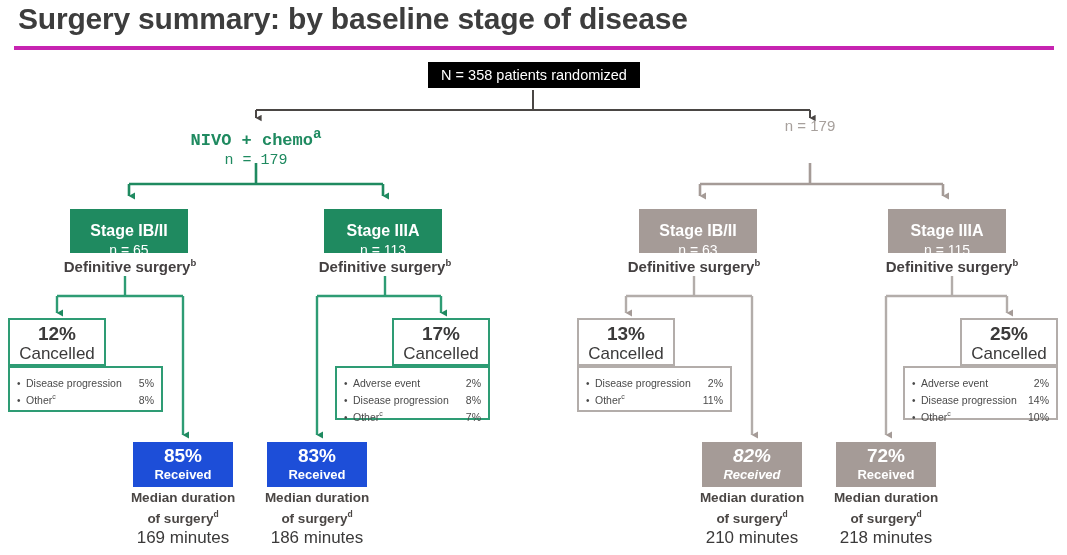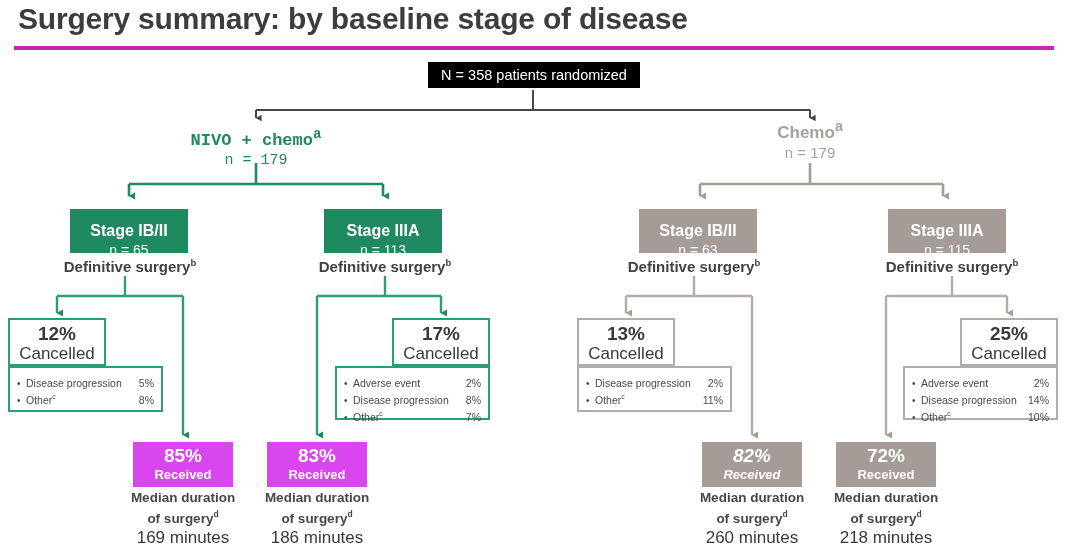--- a/index.html
+++ b/index.html
@@ -79,21 +79,21 @@
   }
   .reasons .bullet{width:9px;flex:0 0 9px;font-size:10px;color:#4a4a4a;}
   .reasons .rlab{flex:1 1 auto;}
   .reasons .rval{flex:0 0 auto;text-align:right;padding-left:6px;}
   .reasons sup{font-size:7px;}
 
   
   .recv{
     color:#ffffff;text-align:center;padding-top:2px;
   }
-  .recv.green{background:#d946ef;}
+  .recv.green{background:#1d4ed8;}
   .recv.gray{background:#a59b97;}
   .recv .r-pct{font-size:19px;font-weight:bold;line-height:23px;}
   .recv .r-lab{font-size:13px;font-weight:bold;line-height:16px;}
 
   
   .median{text-align:center;white-space:nowrap;}
   .median .m-l1{font-size:13.5px;font-weight:bold;color:#4a4644;line-height:16px;}
   .median .m-l2{font-size:13.5px;font-weight:bold;color:#4a4644;line-height:16px;}
   .median .m-l2 sup{font-size:8.5px;}
   .median .m-val{font-size:17px;font-weight:normal;color:#3b3a3a;line-height:22px;}
@@ -173,21 +173,20 @@
   </svg>
 
   <div class="node topbox" style="left:428px;top:62px;width:212px;">N = 358 patients randomized</div>
 
   <div class="node arm green" style="left:156px;top:124px;width:200px;font-family:Liberation Mono, monospace;">
     <div class="arm-name"><span>NIVO + chemo</span><sup>a</sup></div>
     <div class="arm-n">n = 179</div>
   </div>
 
   <div class="node arm gray" style="left:710px;top:116px;width:200px;">
-    <div class="arm-name"><span>Chemo</span><sup>a</sup></div>
     <div class="arm-n">n = 179</div>
   </div>
 
   <div class="node stage green" style="left:70px;top:209px;width:118px;height:44px;">
     <div class="st-name">Stage IB/II</div>
     <div class="st-n">n = 65</div>
   </div>
   <div class="node stage green" style="left:324px;top:209px;width:118px;height:44px;">
     <div class="st-name">Stage IIIA</div>
     <div class="st-n">n = 113</div>
@@ -307,21 +306,21 @@
     <div class="m-val">169 minutes</div>
   </div>
   <div class="node median" style="left:237px;top:490px;width:160px;">
     <div class="m-l1">Median duration</div>
     <div class="m-l2"><span>of surgery</span><sup>d</sup></div>
     <div class="m-val">186 minutes</div>
   </div>
   <div class="node median" style="left:672px;top:490px;width:160px;">
     <div class="m-l1">Median duration</div>
     <div class="m-l2"><span>of surgery</span><sup>d</sup></div>
-    <div class="m-val">260 minutes</div>
+    <div class="m-val">210 minutes</div>
   </div>
   <div class="node median" style="left:806px;top:490px;width:160px;">
     <div class="m-l1">Median duration</div>
     <div class="m-l2"><span>of surgery</span><sup>d</sup></div>
     <div class="m-val">218 minutes</div>
   </div>
 
 </div>
 
 </body></html>

